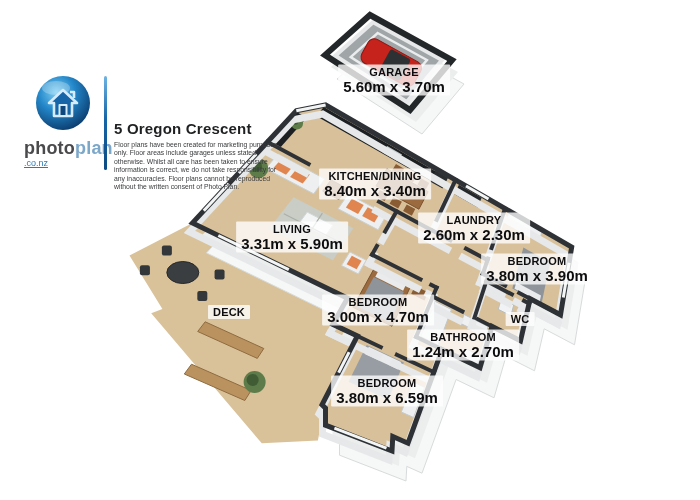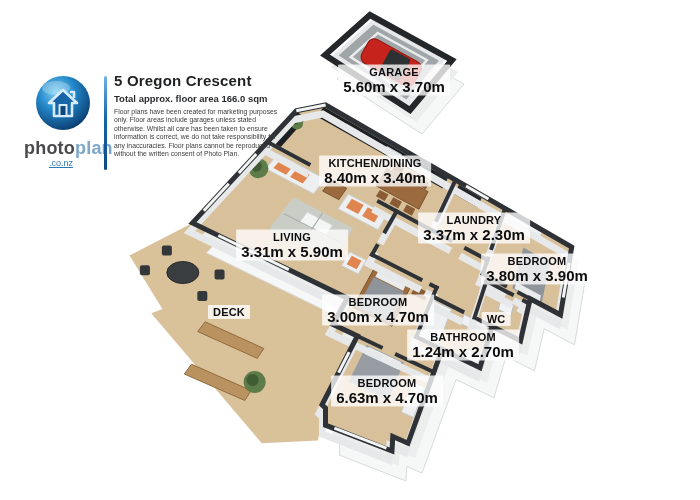--- a/index.html
+++ b/index.html
@@ -5,25 +5,25 @@
   html,body{margin:0;padding:0;background:#ffffff;}
   #stage{position:relative;width:700px;height:500px;background:#ffffff;overflow:hidden;
          font-family:"Liberation Sans",sans-serif;}
   #plan-svg{position:absolute;left:0;top:0;}
   
   #header{position:absolute;left:24px;top:72px;width:260px;}
   #logo-block{position:absolute;left:0;top:2px;width:78px;text-align:center;}
   #logo-sphere{display:block;margin:0 auto;}
   #brand-line{font-size:18px;font-weight:bold;letter-spacing:.2px;margin-top:6px;color:#4a4a4c;}
   #brand-line .plan{color:#7ba7c9;}
-  #brand-domain{font-size:9px;color:#2a7ab8;text-align:center;padding-right:4px;margin-top:-1px;text-decoration:underline;}
+  #brand-domain{font-size:9px;color:#2a7ab8;text-align:left;padding-right:4px;margin-top:-1px;text-decoration:underline;}
   #divider{position:absolute;left:80px;top:4px;width:3px;height:94px;
            background:linear-gradient(180deg,#6fb4e4,#1766a8 45%,#0c4a82);border-radius:2px;}
   #text-block{position:absolute;left:90px;top:0;width:180px;}
-  #title{font-size:15px;font-weight:bold;color:#1f2022;letter-spacing:.2px;}
+  #title{font-size:15px;font-weight:bold;color:#1f2022;letter-spacing:.2px;margin-top:48px;}
   #subtitle{font-size:9.5px;font-weight:bold;color:#2b2c2e;margin-top:4px;}
   #disclaimer{font-size:6.8px;line-height:1.25;color:#3a3b3d;margin-top:4px;width:172px;}
   
   .room-label{position:absolute;transform:translate(-50%,-50%);text-align:center;
       background:rgba(255,255,255,.78);padding:1px 5px;white-space:nowrap;border-radius:1px;}
   .room-label .nm{display:block;font-size:11px;font-weight:bold;color:#0d0d0f;letter-spacing:.2px;}
   .room-label .dm{display:block;font-size:15px;font-weight:bold;color:#0d0d0f;}
 </style>
 </head>
 <body>
@@ -180,58 +180,57 @@
           <path d="M36 18 L40 18 L40 24" fill="none"></path>
           <rect x="25.5" y="31" width="7" height="11" fill="#0d477e" stroke="#d6ecfa" stroke-width="2"></rect>
         </g>
       </svg>
       <div id="brand-line"><span>photo</span><span class="plan">plan</span></div>
       <div id="brand-domain">.co.nz</div>
     </div>
     <div id="divider"></div>
     <div id="text-block">
       <div id="title">5 Oregon Crescent</div>
-      <div id="subtitle">Total approx. floor area 166.0 sqm</div>
       <div id="disclaimer">Floor plans have been created for marketing purposes only. Floor areas include garages unless stated otherwise. Whilst all care has been taken to ensure information is correct, we do not take responsibility for any inaccuracies. Floor plans cannot be reproduced without the written consent of Photo Plan.</div>
     </div>
   </div>
 
   <div id="labels">
       <div class="room-label" style="left: 394px; top: 80px;">
         <span class="nm">GARAGE</span>
         <span class="dm">5.60m x 3.70m</span>
       </div>
-      <div class="room-label" style="left: 375px; top: 171px;">
+      <div class="room-label" style="left: 375px; top: 184px;">
         <span class="nm">KITCHEN/DINING</span>
         <span class="dm">8.40m x 3.40m</span>
       </div>
       <div class="room-label" style="left: 474px; top: 228px;">
         <span class="nm">LAUNDRY</span>
-        <span class="dm">3.37m x 2.30m</span>
+        <span class="dm">2.60m x 2.30m</span>
       </div>
       <div class="room-label" style="left: 537px; top: 269px;">
         <span class="nm">BEDROOM</span>
         <span class="dm">3.80m x 3.90m</span>
       </div>
-      <div class="room-label" style="left: 292px; top: 245px;">
+      <div class="room-label" style="left: 292px; top: 237px;">
         <span class="nm">LIVING</span>
         <span class="dm">3.31m x 5.90m</span>
       </div>
       <div class="room-label" style="left: 229px; top: 312px;">
         <span class="nm">DECK</span>
       </div>
       <div class="room-label" style="left: 378px; top: 310px;">
         <span class="nm">BEDROOM</span>
         <span class="dm">3.00m x 4.70m</span>
       </div>
-      <div class="room-label" style="left: 496px; top: 319px;">
+      <div class="room-label" style="left: 520px; top: 319px;">
         <span class="nm">WC</span>
       </div>
       <div class="room-label" style="left: 463px; top: 345px;">
         <span class="nm">BATHROOM</span>
         <span class="dm">1.24m x 2.70m</span>
       </div>
       <div class="room-label" style="left: 387px; top: 391px;">
         <span class="nm">BEDROOM</span>
-        <span class="dm">6.63m x 4.70m</span>
+        <span class="dm">3.80m x 6.59m</span>
       </div>
     </div>
 </div>
 
 </body></html>

